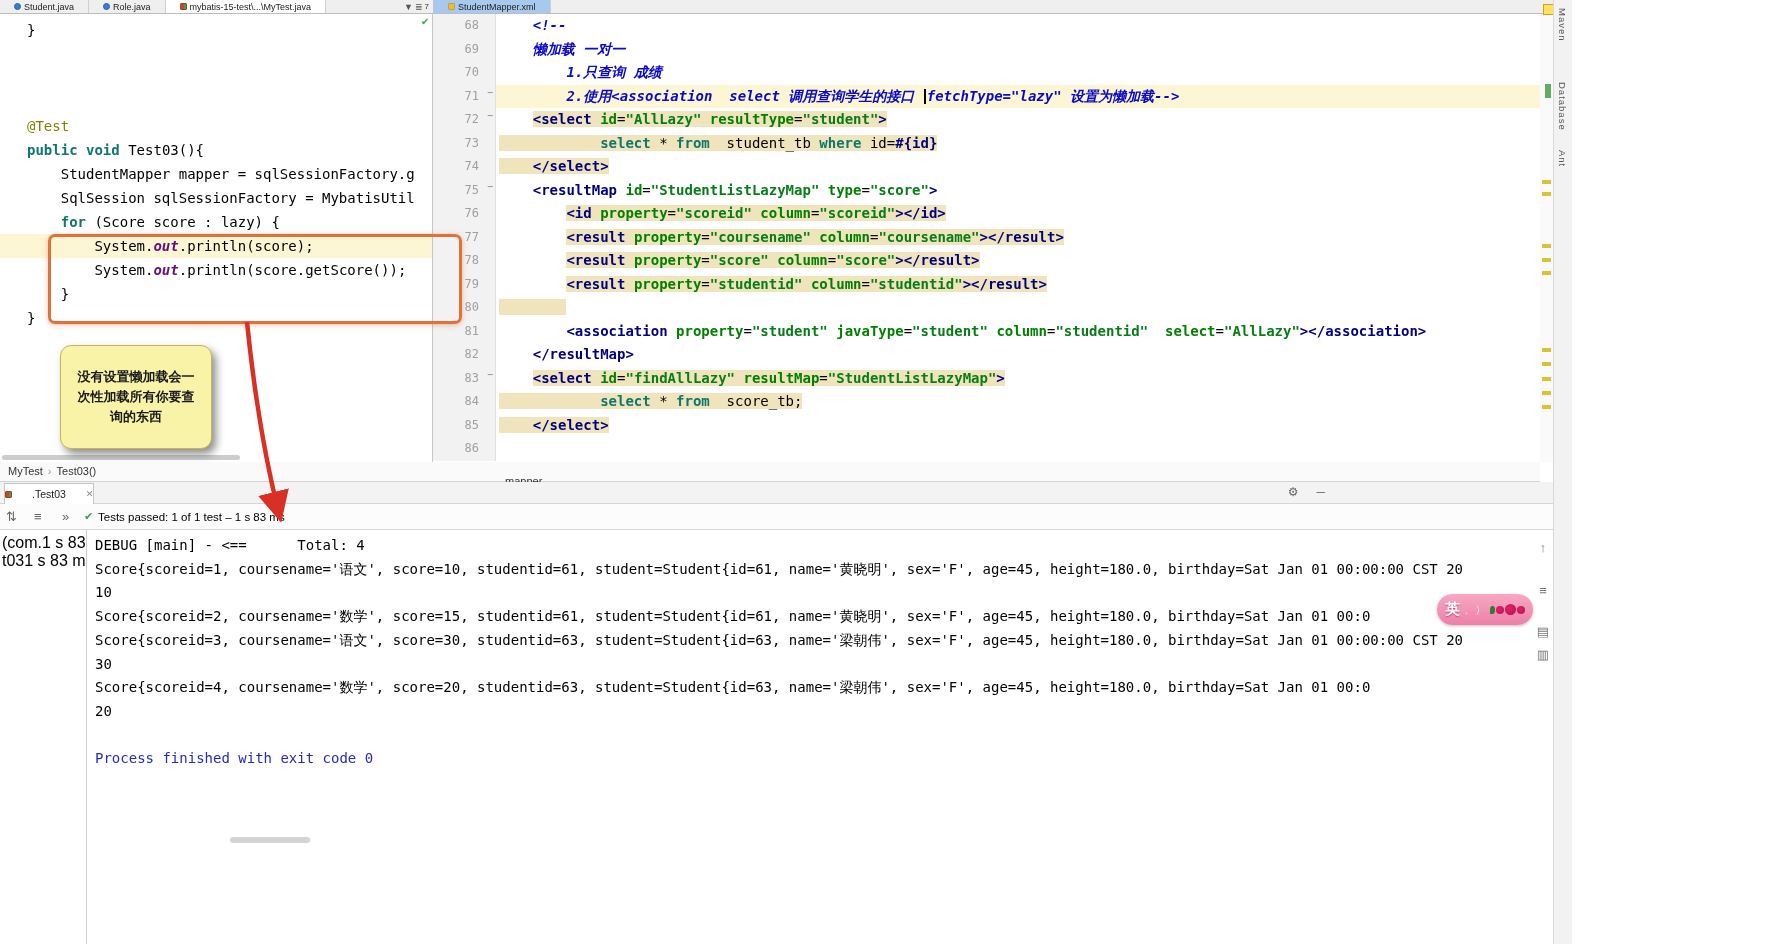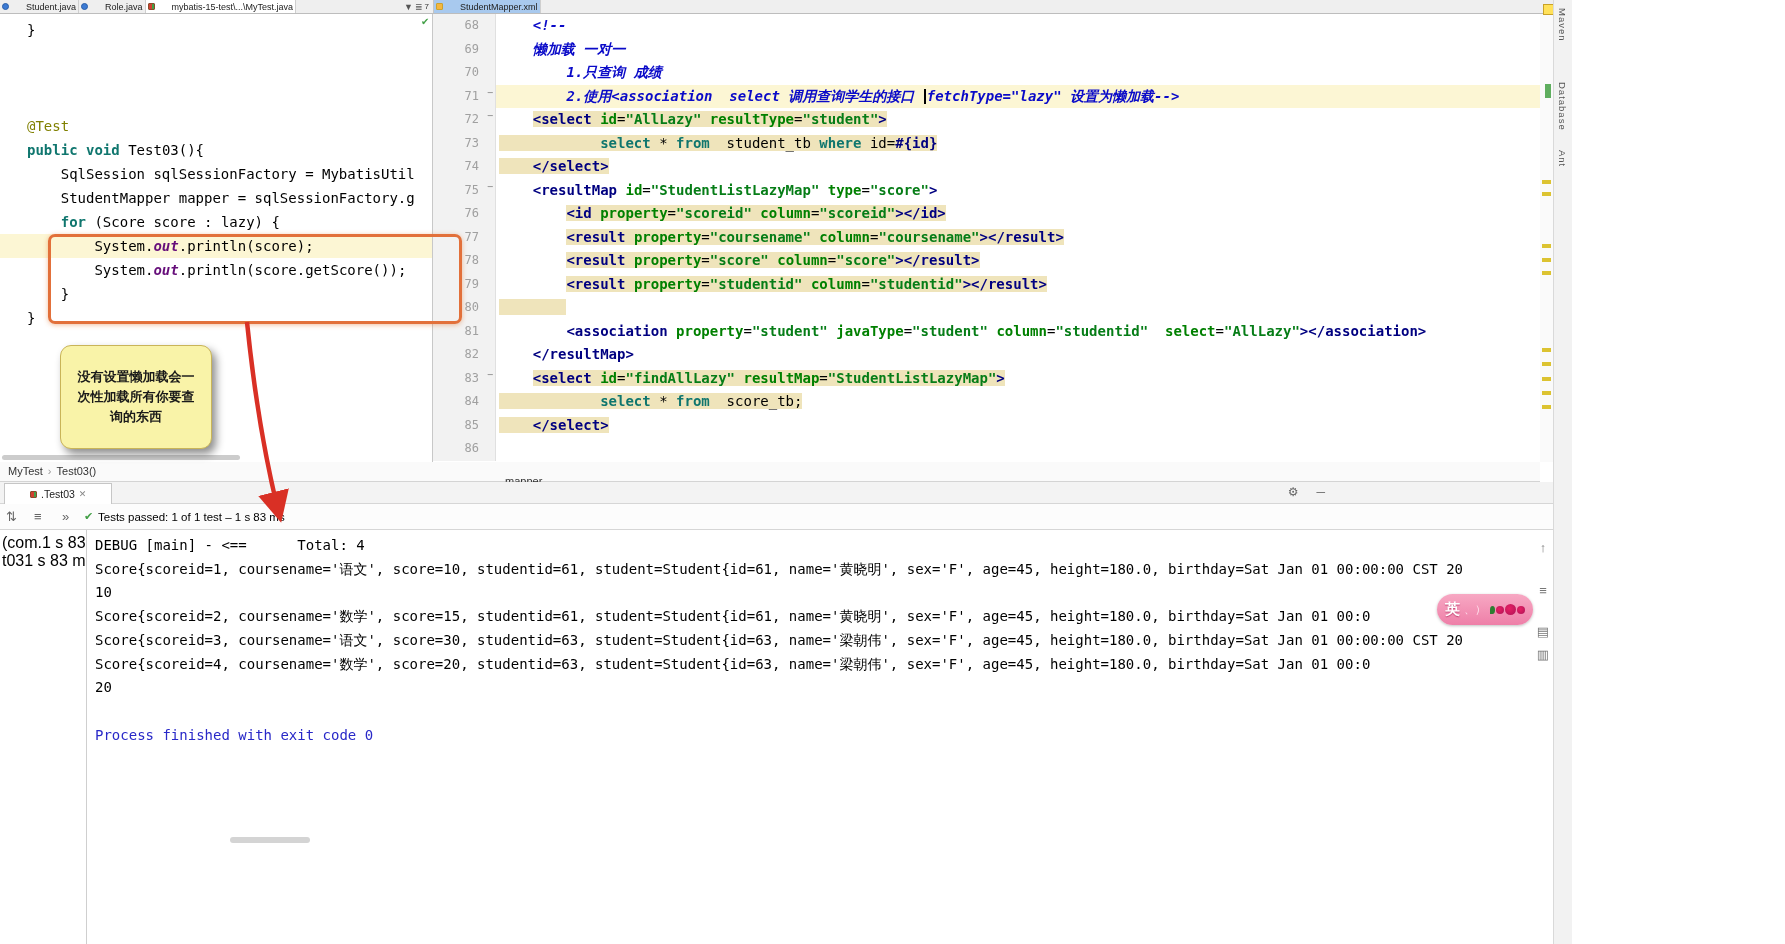--- a/index.html
+++ b/index.html
@@ -5,21 +5,21 @@
   *{margin:0;padding:0;box-sizing:border-box}
   html,body{background:#fff}
   body{font-family:"Liberation Sans",sans-serif}
   .app{position:relative;width:1785px;height:944px;background:#fff;overflow:hidden}
 
   
   .tabbar{position:absolute;left:0;top:0;width:1572px;height:14px;background:#efefef;
           border-bottom:1px solid #bdbdbd;display:flex;font-size:9px;color:#222}
   .tabgroup{display:flex;height:100%;align-items:stretch}
   .tabgroup.left{width:434px;overflow:hidden;border-right:1px solid #c4c4c4}
-  .tab{display:flex;align-items:center;gap:17px;padding:0 2px;border-right:1px solid #cfcfcf;white-space:nowrap;cursor:default}
+  .tab{display:flex;align-items:center;gap:3px;padding:0 14px;border-right:1px solid #cfcfcf;white-space:nowrap;cursor:default}
   .tab.active-white{background:#fff}
   .tab.active-blue{background:#a8c9ee}
   .ticon{width:7px;height:7px;border-radius:50%;flex:0 0 auto}
   .class-icon{background:#3c7bd4;border:1px solid #2a5ea8}
   .test-icon{background:linear-gradient(90deg,#d23f31 50%,#43a047 50%);border:1px solid #8a4a2a;border-radius:1px}
   .xml-icon{background:#f4b63f;border:1px solid #caa22e;border-radius:1px}
   .tab-extras{display:flex;align-items:center;gap:2px;margin-left:auto;padding:0 4px;color:#555}
   .tab-extras .cnt{font-size:8px;color:#333}
 
   
@@ -52,22 +52,22 @@
   
   .crumbrow{position:absolute;left:0;top:462px;width:1540px;height:20px;background:#fafafa;
             border-bottom:1px solid #d4d4d4;font-size:11px;color:#333}
   .crumb-left{position:absolute;left:8px;top:3px;display:flex;gap:5px;align-items:center}
   .crumb-sep{color:#999}
   .crumb-right{position:absolute;left:505px;top:13px}
   .crumb-item{cursor:pointer}
 
   
   .run-tabrow{position:absolute;left:0;top:482px;width:1553px;height:22px;background:#f3f3f3;border-bottom:1px solid #d6d6d6}
-  .run-tab{position:absolute;left:4px;top:1px;height:21px;display:inline-flex;align-items:center;gap:4px;
-           background:#fff;border:1px solid #c6c6c6;border-bottom:none;padding:0 25px;font-size:10.5px;color:#222}
+  .run-tab{position:absolute;left:4px;top:1px;height:21px;display:inline-flex;align-items:center;gap:20px;
+           background:#fff;border:1px solid #c6c6c6;border-bottom:none;padding:0 0;font-size:10.5px;color:#222}
   .run-tab .close{color:#888;font-size:9px;cursor:pointer}
   .run-hdr-icons{position:absolute;right:228px;top:3px;display:flex;gap:18px;color:#666;font-size:12px}
   .run-toolbar{position:absolute;left:0;top:504px;width:1553px;height:26px;border-bottom:1px solid #d6d6d6;background:#fcfcfc}
   .rt-icon{position:absolute;color:#666;font-size:13px;top:5px;cursor:pointer}
   .rt-status{position:absolute;left:98px;top:7px;font-size:11.5px;color:#000}
   .rt-check{position:absolute;left:84px;top:6px;color:#43a047;font-size:11px}
 
   .run-body-divider{position:absolute;left:86px;top:530px;width:1px;height:414px;background:#cfcfcf}
   .tree{position:absolute;left:0;top:530px;width:86px;height:414px;background:#fff;padding-top:4px;font-size:16px}
   .tree-row{display:flex;justify-content:space-between;height:18px;line-height:18px;padding:0 2px;cursor:pointer;overflow:hidden;white-space:nowrap}
@@ -144,22 +144,22 @@
   </div>
 
   <div class="editors">
     <div class="java-editor" id="java-editor">
         <div class="code-line"><span class="ltext"><span class="tk-pl">}</span></span></div>
         <div class="code-line"><span class="ltext"></span></div>
         <div class="code-line"><span class="ltext"></span></div>
         <div class="code-line"><span class="ltext"></span></div>
         <div class="code-line"><span class="ltext"><span class="tk-ann">@Test</span></span></div>
         <div class="code-line"><span class="ltext"><span class="tk-kw">public</span><span class="tk-pl"> </span><span class="tk-kw">void</span><span class="tk-pl"> Test03(){</span></span></div>
+        <div class="code-line"><span class="ltext"><span class="tk-pl">    StudentMapper mapper = sqlSessionFactory.g</span></span></div>
         <div class="code-line"><span class="ltext"><span class="tk-pl">    SqlSession sqlSessionFactory = MybatisUtil</span></span></div>
-        <div class="code-line"><span class="ltext"><span class="tk-pl">    StudentMapper mapper = sqlSessionFactory.g</span></span></div>
         <div class="code-line"><span class="ltext"><span class="tk-pl">    </span><span class="tk-kw">for</span><span class="tk-pl"> (Score score : lazy) {</span></span></div>
         <div class="code-line"><span class="ltext bg-cur"><span class="tk-pl">        System.</span><span class="tk-fld">out</span><span class="tk-pl">.println(score);</span></span></div>
         <div class="code-line"><span class="ltext"><span class="tk-pl">        System.</span><span class="tk-fld">out</span><span class="tk-pl">.println(score.getScore());</span></span></div>
         <div class="code-line"><span class="ltext"><span class="tk-pl">    }</span></span></div>
         <div class="code-line"><span class="ltext"><span class="tk-pl">}</span></span></div>
       </div>
     <div class="xml-editor" id="xml-editor">
         <div class="code-line"><span class="gut">68</span><span class="ltext"><span class="tk-pl">    </span><span class="tk-cmt">&lt;!--</span></span></div>
         <div class="code-line"><span class="gut">69</span><span class="ltext"><span class="tk-pl">    </span><span class="tk-cmt">懒加载 一对一</span></span></div>
         <div class="code-line"><span class="gut">70</span><span class="ltext"><span class="tk-pl">        </span><span class="tk-cmt">1.只查询 成绩</span></span></div>
@@ -226,20 +226,21 @@
     </div>
   </div>
   <div class="run-body-divider"></div>
 
   <div class="console" id="console">
       <div class="console-line">DEBUG [main] - &lt;==      Total: 4</div>
       <div class="console-line">Score{scoreid=1, coursename='语文', score=10, studentid=61, student=Student{id=61, name='黄晓明', sex='F', age=45, height=180.0, birthday=Sat Jan 01 00:00:00 CST 20</div>
       <div class="console-line">10</div>
       <div class="console-line">Score{scoreid=2, coursename='数学', score=15, studentid=61, student=Student{id=61, name='黄晓明', sex='F', age=45, height=180.0, birthday=Sat Jan 01 00:0</div>
       <div class="console-line">Score{scoreid=3, coursename='语文', score=30, studentid=63, student=Student{id=63, name='梁朝伟', sex='F', age=45, height=180.0, birthday=Sat Jan 01 00:00:00 CST 20</div>
+      <div class="console-line">30</div>
       <div class="console-line">Score{scoreid=4, coursename='数学', score=20, studentid=63, student=Student{id=63, name='梁朝伟', sex='F', age=45, height=180.0, birthday=Sat Jan 01 00:0</div>
       <div class="console-line">20</div>
       <div class="console-line"></div>
       <div class="console-line sys">Process finished with exit code 0</div>
     </div>
   <div class="console-icons">
     <div class="ci-up">↑</div>
     <div class="ci-wrap">≡</div>
     <div class="ci-print">▤</div>
     <div>▥</div>

